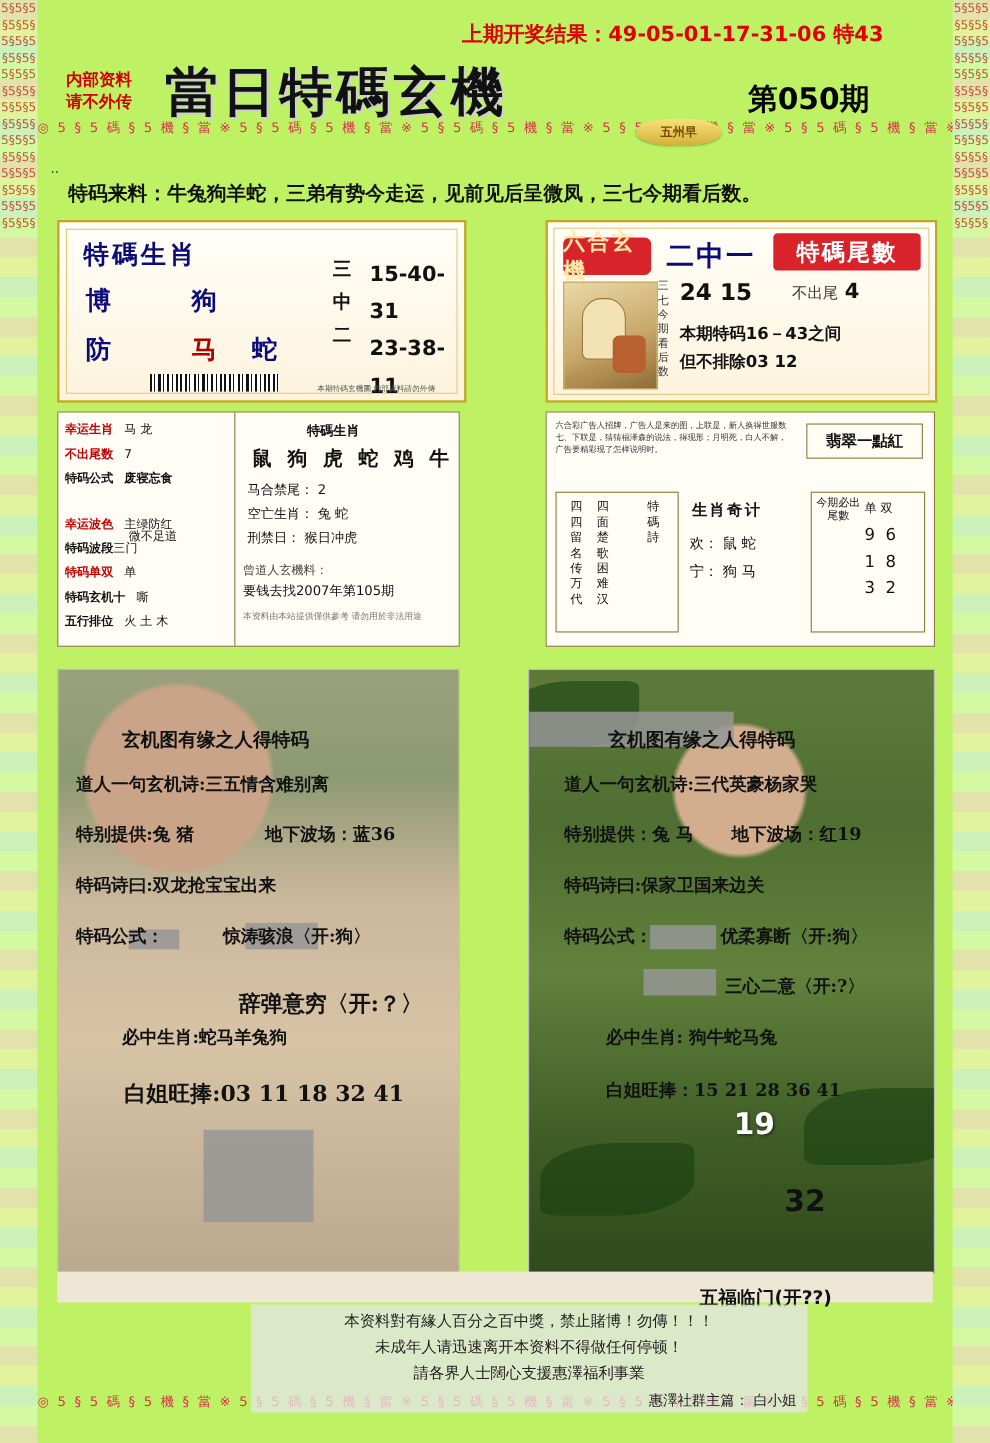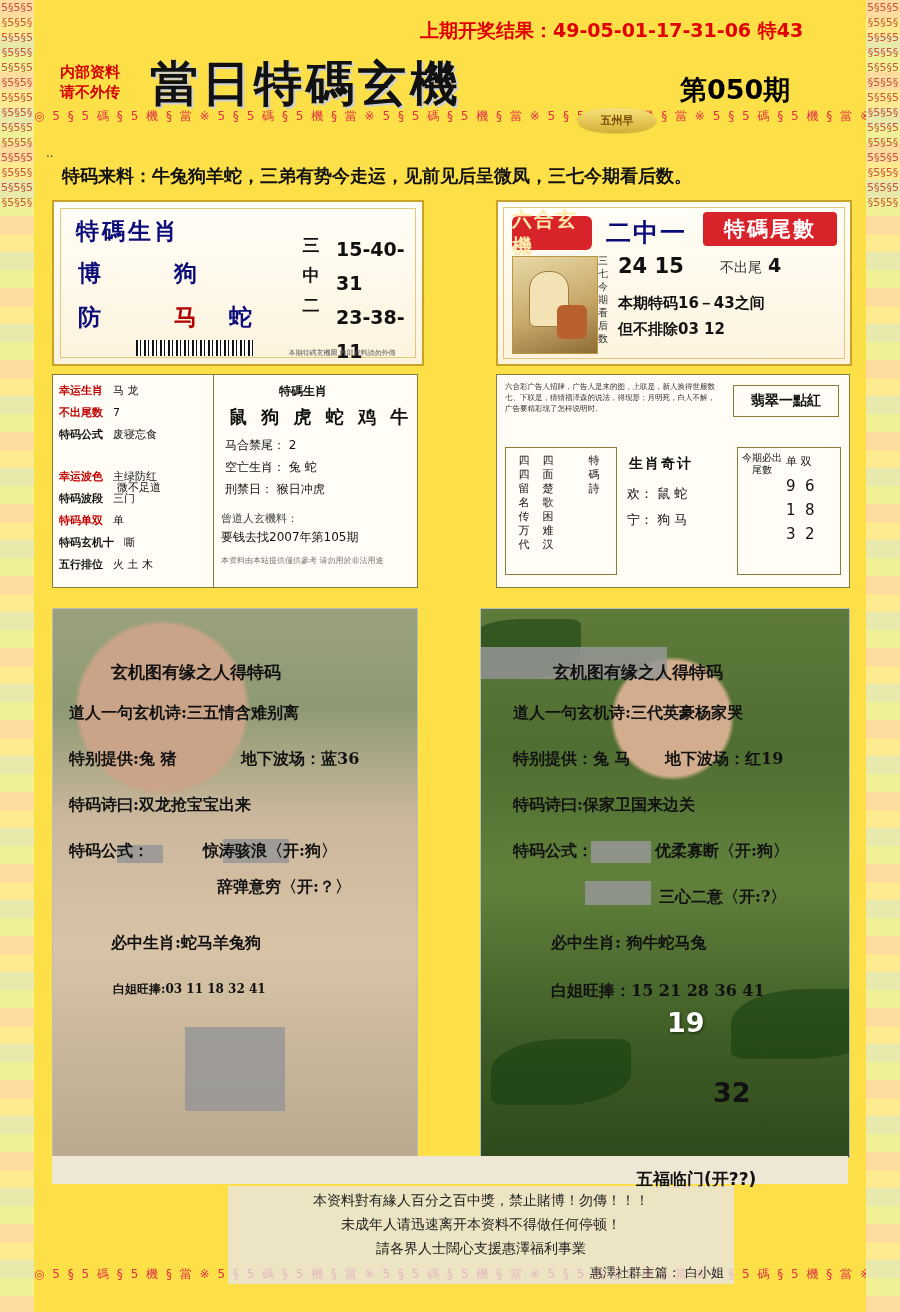--- a/index.html
+++ b/index.html
@@ -5,21 +5,21 @@
   html,body{margin:0;padding:0;}
   body{
     width:900px;height:1312px;
     background:#ffffff;
     font-family:"DejaVu Sans","Liberation Sans",sans-serif;
     position:relative;
     overflow:hidden;
   }
   .page{
     position:absolute;inset:0;
-    background:#fde047;
+    background:#bef264;
   }
   
   .sideborder{
     position:absolute;top:0;bottom:0;width:34px;
     background:repeating-linear-gradient(180deg,
        #ffd7e6 0px,#ffd7e6 18px,
        #fff3cc 18px,#fff3cc 36px,
        #d8f0ff 36px,#d8f0ff 54px,
        #e6ffd8 54px,#e6ffd8 72px);
     opacity:.55;
@@ -262,24 +262,24 @@
     <div id="rt-vert">三七今期看后数</div>
     <div id="rt-l1">本期特码16－43之间</div>
     <div id="rt-l2">但不排除03  12</div>
   </div>
 
   <div class="box" id="tbl-left">
     <div class="col-div"></div>
     <div id="left-rows">
         <div class="lrow" style="top: 8px;"><span class="k">幸运生肖</span><span class="v" style="margin-left: 10px;">马  龙</span></div>
         <div class="lrow" style="top: 30px;"><span class="k">不出尾数</span><span class="v" style="margin-left: 10px;">7</span></div>
-        <div class="lrow" style="top: 52px;"><span class="k2">特码公式</span><span class="v" style="margin-left: 10px;">废寝忘食</span></div>
+        <div class="lrow" style="top: 52px;"><span class="k2">特码公式</span><span class="v" style="margin-left: 10px; font-weight: bold;">废寝忘食</span></div>
         <div class="lrow" style="top: 74px; margin-top: 31px;"><span class="k2"></span><span class="v" style="margin-left: 58px;">微不足道</span></div>
         <div class="lrow" style="top: 94px;"><span class="k">幸运波色</span><span class="v" style="margin-left: 10px;">主绿防红</span></div>
-        <div class="lrow" style="top: 116px;"><span class="k2">特码波段</span><span class="v" style="margin-left: 10px;">三门</span></div>
+        <div class="lrow" style="top: 116px;"><span class="k2">特码波段</span><span class="v" style="margin-left: 0;">三门</span></div>
         <div class="lrow" style="top: 138px;"><span class="k">特码单双</span><span class="v" style="margin-left: 10px;">单</span></div>
         <div class="lrow" style="top: 160px;"><span class="k2">特码玄机十</span><span class="v" style="margin-left: 10px;">嘶</span></div>
         <div class="lrow" style="top: 182px;"><span class="k2">五行排位</span><span class="v" style="margin-left: 10px;">火 土 木</span></div>
       </div>
 
     <div class="rcell" id="rc-title">特碼生肖</div>
     <div class="rcell" id="rc-zodiacs">鼠 狗 虎 蛇 鸡 牛</div>
     <div class="rcell" id="rc-k1">马合禁尾：        2</div>
     <div class="rcell" id="rc-k2">空亡生肖：  兔  蛇</div>
     <div class="rcell" id="rc-k3">刑禁日：      猴日冲虎</div>
@@ -324,23 +324,23 @@
     <div class="blurbox" style="left:132px;top:418px;width:100px;height:84px;"></div>
     <div class="blurbox" style="left:64px;top:236px;width:46px;height:18px;"></div>
 
     <div class="ovtext" style="left:58px;top:52px;font-size:17px;">玄机图有缘之人得特码</div>
     <div class="ovtext" style="left:16px;top:94px;font-size:16px;">道人一句玄机诗:三五情含难别离</div>
     <div class="ovtext" style="left:16px;top:140px;font-size:16px;">特别提供:兔    猪</div>
     <div class="ovtext" style="left:188px;top:140px;font-size:16px;">地下波场：蓝36</div>
     <div class="ovtext" style="left:16px;top:186px;font-size:16px;">特码诗曰:双龙抢宝宝出来</div>
     <div class="ovtext" style="left:16px;top:232px;font-size:16px;">特码公式：</div>
     <div class="ovtext" style="left:150px;top:232px;font-size:16px;">惊涛骇浪〈开:狗〉</div>
-    <div class="ovtext" style="left:164px;top:268px;font-size:16px;">辞弹意穷〈开:？〉</div>
+    <div class="ovtext" style="left:164px;top:290px;font-size:20px;">辞弹意穷〈开:？〉</div>
     <div class="ovtext" style="left:58px;top:324px;font-size:16px;">必中生肖:蛇马羊兔狗</div>
-    <div class="ovtext" style="left:60px;top:372px;font-size:12px;">白姐旺捧:03  11  18  32  41</div>
+    <div class="ovtext" style="left:60px;top:372px;font-size:20px;">白姐旺捧:03  11  18  32  41</div>
   </div>
 
   <div class="photo" id="photo-right">
     <div class="leaf" style="left:-20px;top:10px;width:120px;height:60px;"></div>
     <div class="leaf" style="left:250px;top:380px;width:150px;height:70px;"></div>
     <div class="leaf" style="left:10px;top:430px;width:140px;height:66px;"></div>
 
     <div class="blurbox" style="left:0px;top:38px;width:186px;height:32px;"></div>
     <div class="blurbox" style="left:110px;top:232px;width:60px;height:22px;"></div>
     <div class="blurbox" style="left:104px;top:272px;width:66px;height:24px;"></div>

